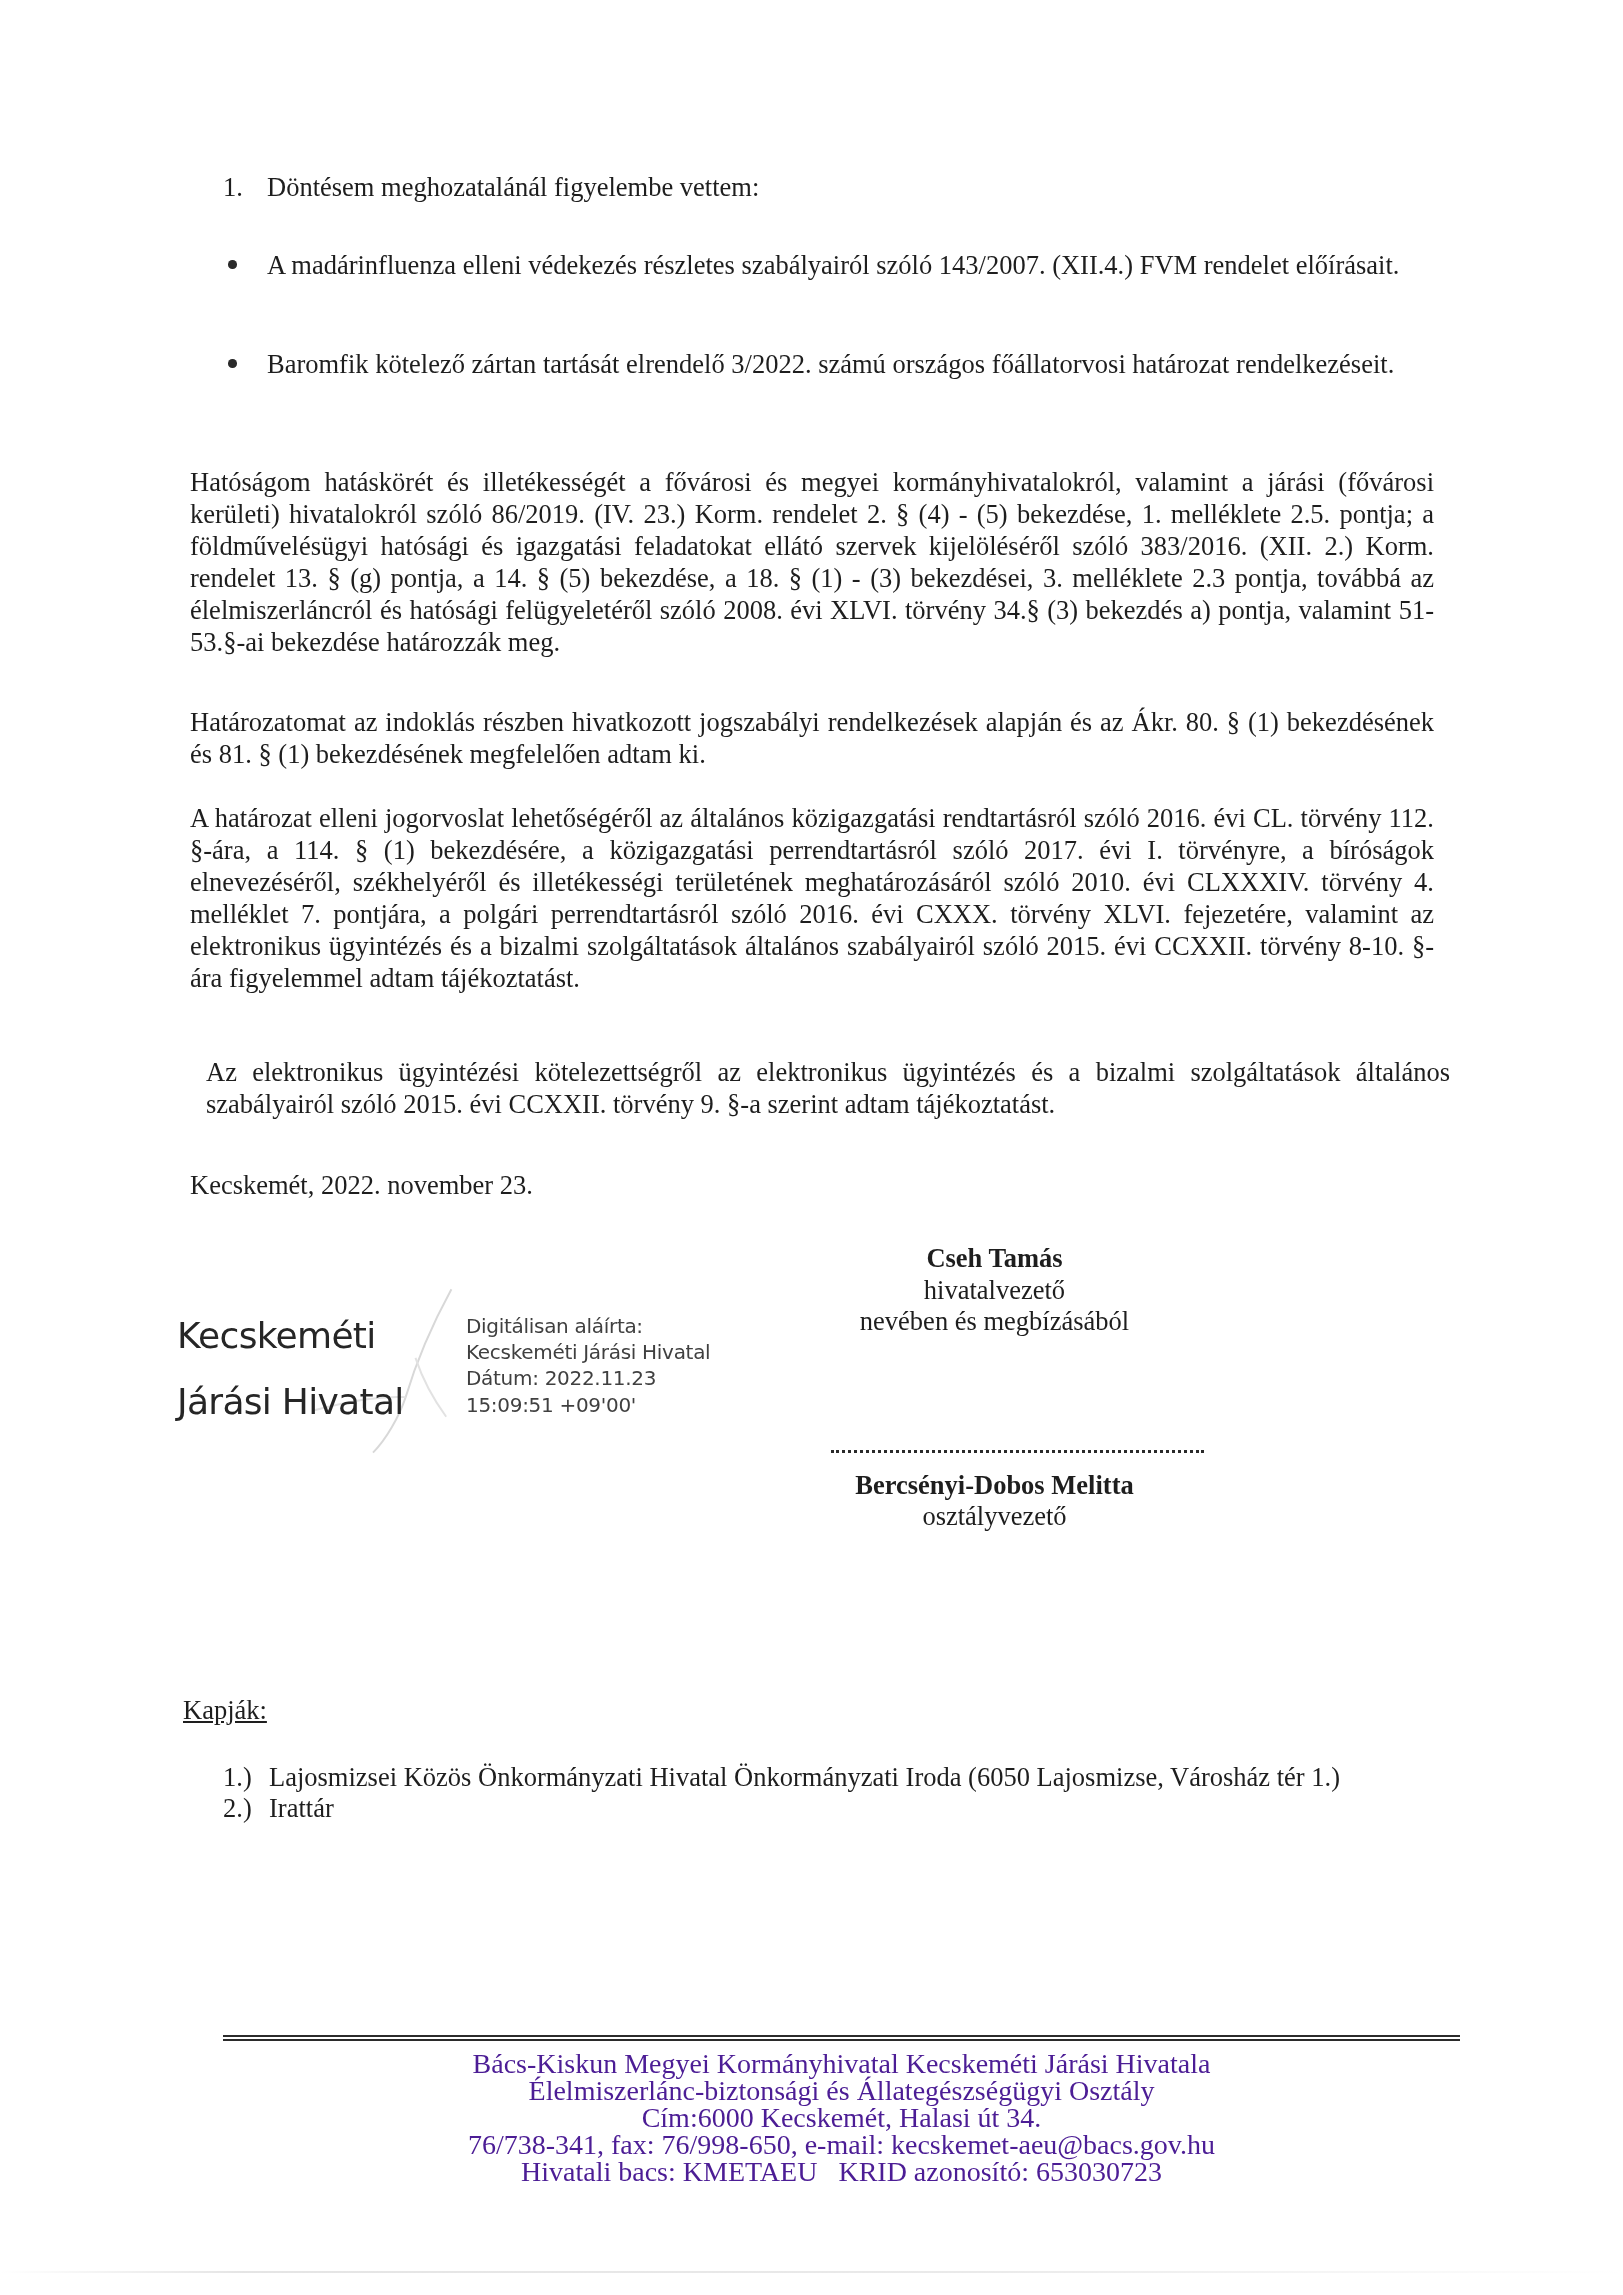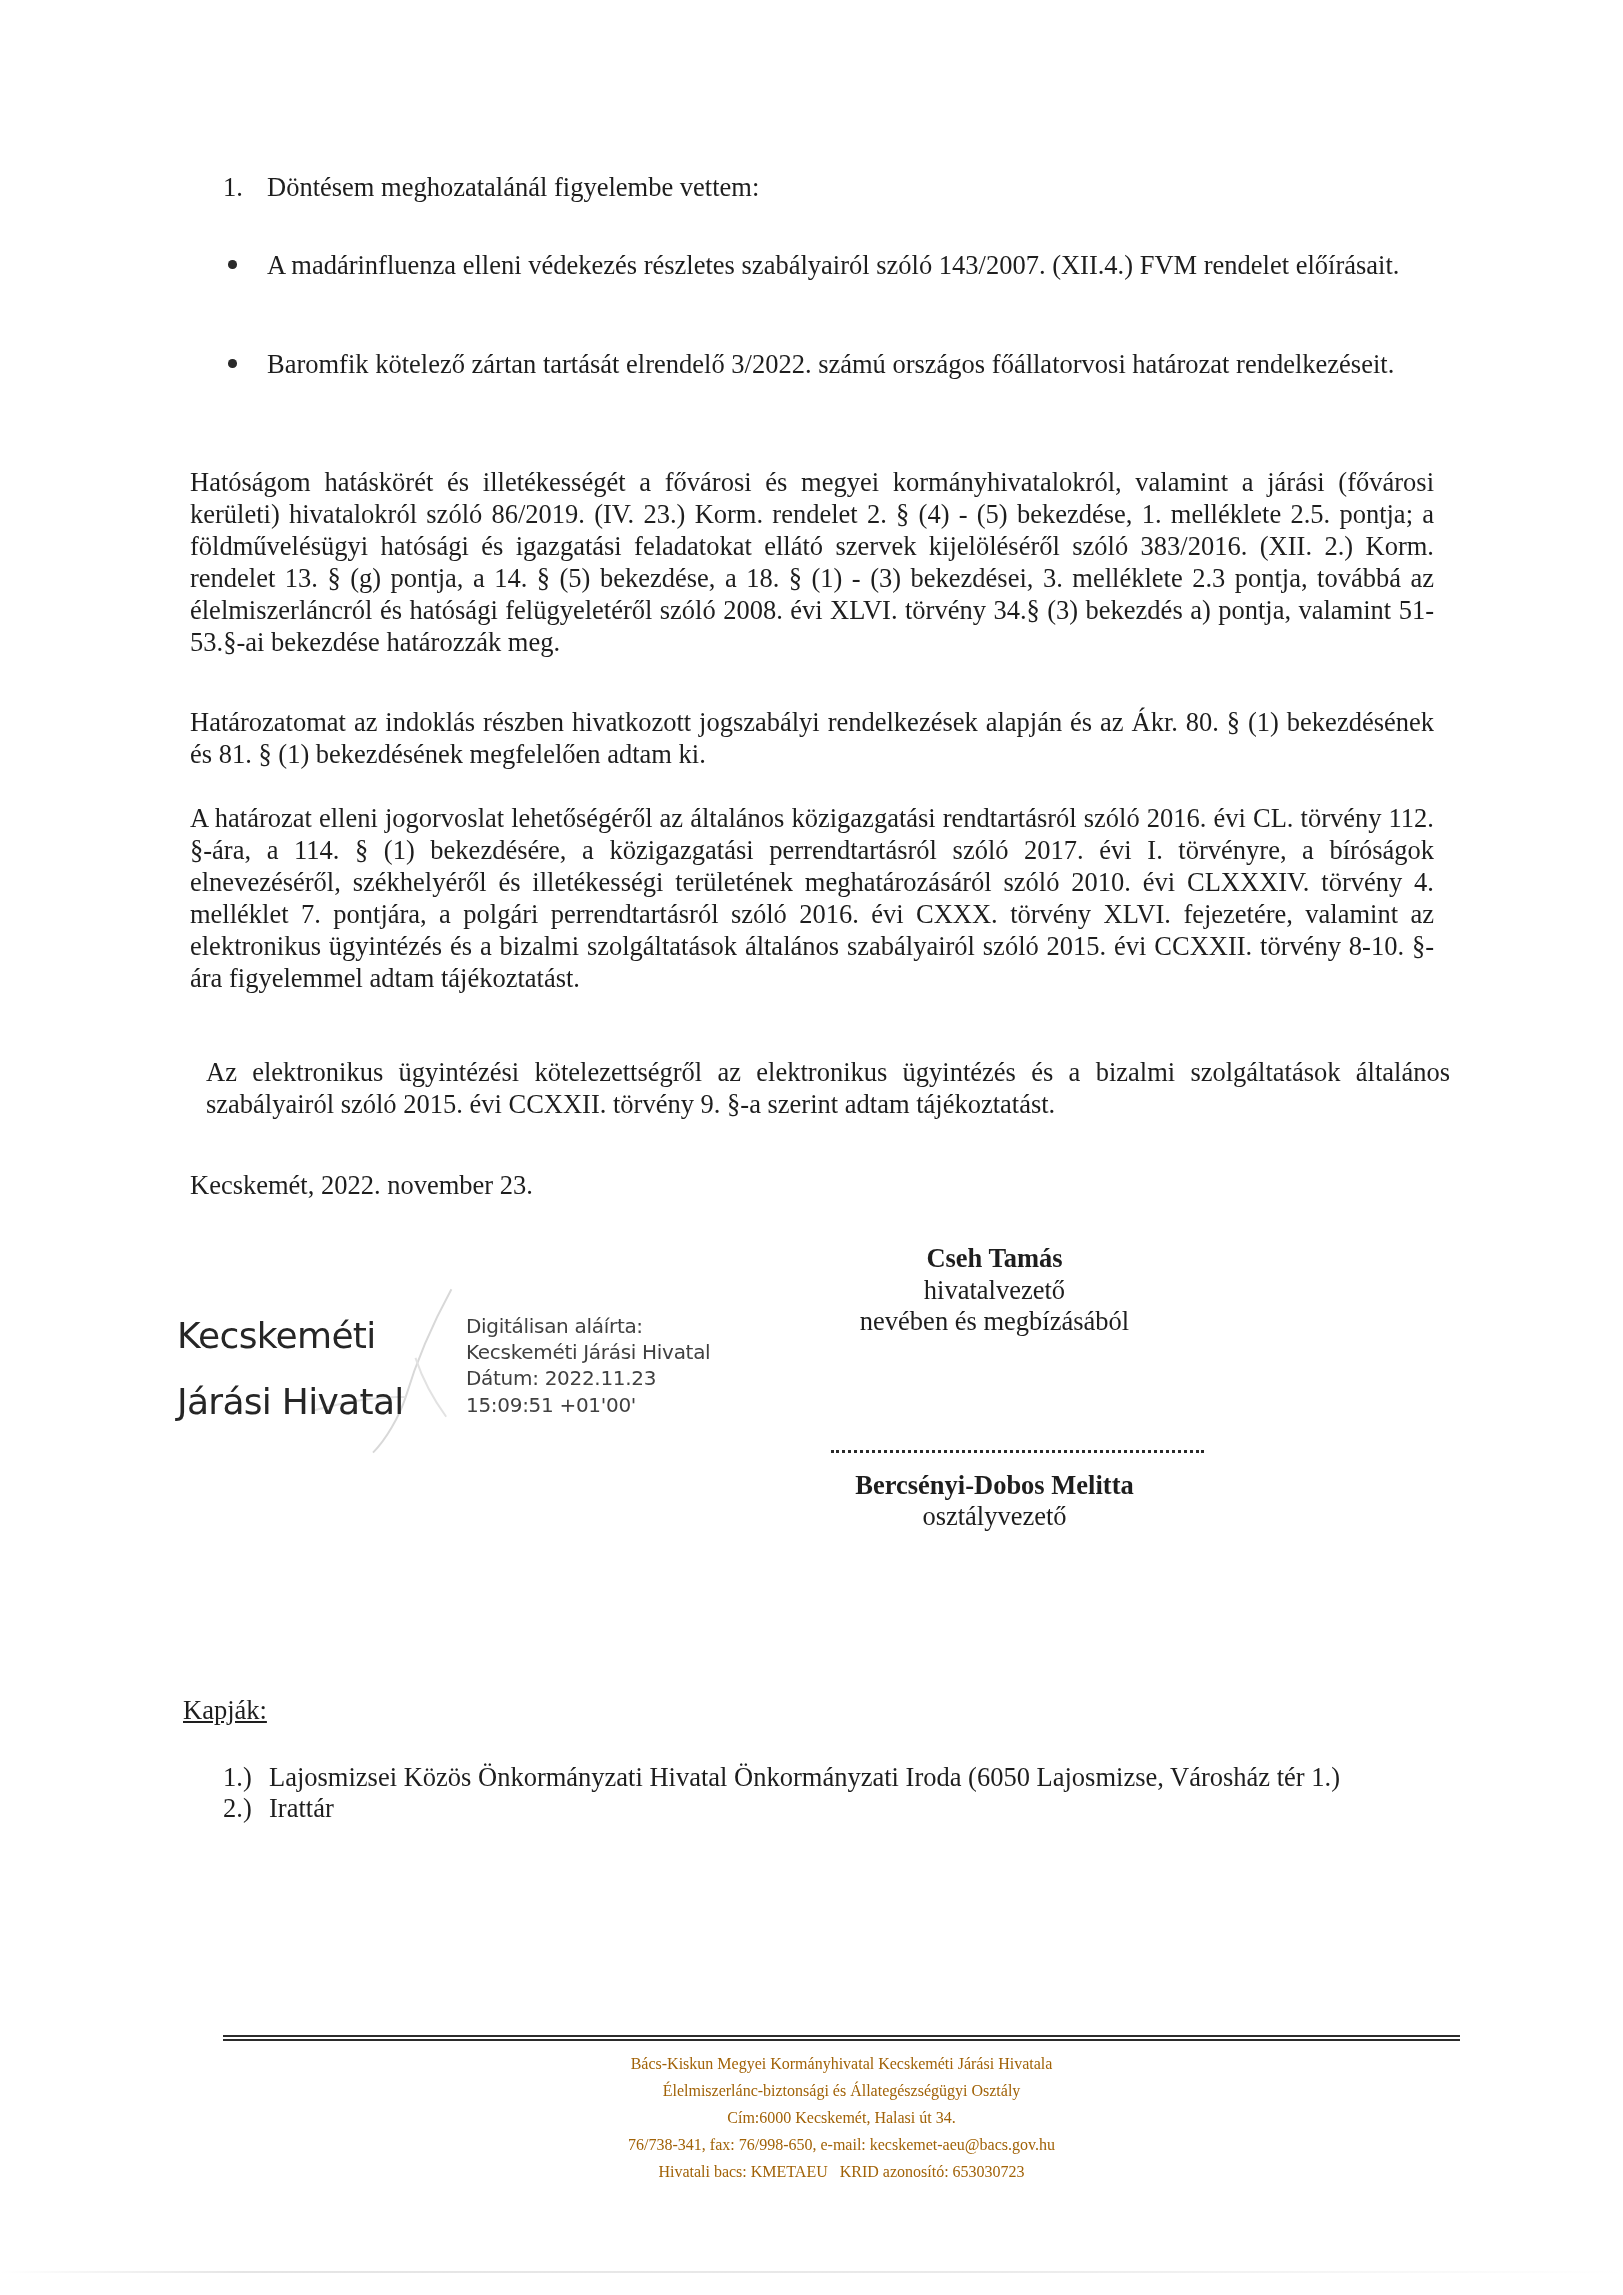--- a/index.html
+++ b/index.html
@@ -117,23 +117,23 @@
     width: 1237px;
   }
   .footer-rule .l1 { height: 2px; background: #2b2b2b; }
   .footer-rule .gap { height: 2px; }
   .footer-rule .l2 { height: 2px; background: #2b2b2b; }
   .footer {
     left: 223px; top: 2050px;
     width: 1237px;
     text-align: center;
     font-family: "Liberation Serif", "DejaVu Serif", serif;
-    font-size: 16px;
+    font-size: 28px;
     line-height: 27px;
-    color: #a16207;
+    color: #4c1d95;
   }
   .footer b { font-weight: normal; }
 
   .scan-edge {
     left: 0; top: 2271px;
     width: 1623px; height: 2px;
     background: linear-gradient(90deg, rgba(0,0,0,0) 0%, rgba(150,150,150,0.25) 15%, rgba(150,150,150,0.2) 60%, rgba(0,0,0,0) 100%);
   }
 </style>
 </head>
@@ -180,21 +180,21 @@
     <path d="M200 170 C 160 168, 120 175, 60 190" stroke="#e2e2e2" stroke-width="3" fill="none"></path>
     <path d="M215 110 C 225 140, 240 170, 262 200" stroke="#e2e2e2" stroke-width="3" fill="none"></path>
   </svg>
 
   <div class="abs stamp-big" style="left:177px;top:1304px;">Kecskeméti</div>
   <div class="abs stamp-big" style="left:177px;top:1370px;">Járási Hivatal</div>
 
   <div class="abs stamp-small" style="left:466px;top:1313px;">Digitálisan aláírta:</div>
   <div class="abs stamp-small" style="left:466px;top:1339px;">Kecskeméti Járási Hivatal</div>
   <div class="abs stamp-small" style="left:466px;top:1365px;">Dátum: 2022.11.23</div>
-  <div class="abs stamp-small" style="left:466px;top:1392px;">15:09:51 +01'00'</div>
+  <div class="abs stamp-small" style="left:466px;top:1392px;">15:09:51 +09'00'</div>
 
   <div class="abs serif kapjak">Kapják:</div>
 
   <div class="abs serif recip" style="top:1761px;">
     <span class="rnum">1.)</span>
     <span>Lajosmizsei Közös Önkormányzati Hivatal Önkormányzati Iroda (6050 Lajosmizse, Városház tér 1.)</span>
   </div>
   <div class="abs serif recip" style="top:1792px;">
     <span class="rnum">2.)</span>
     <span>Irattár</span>

